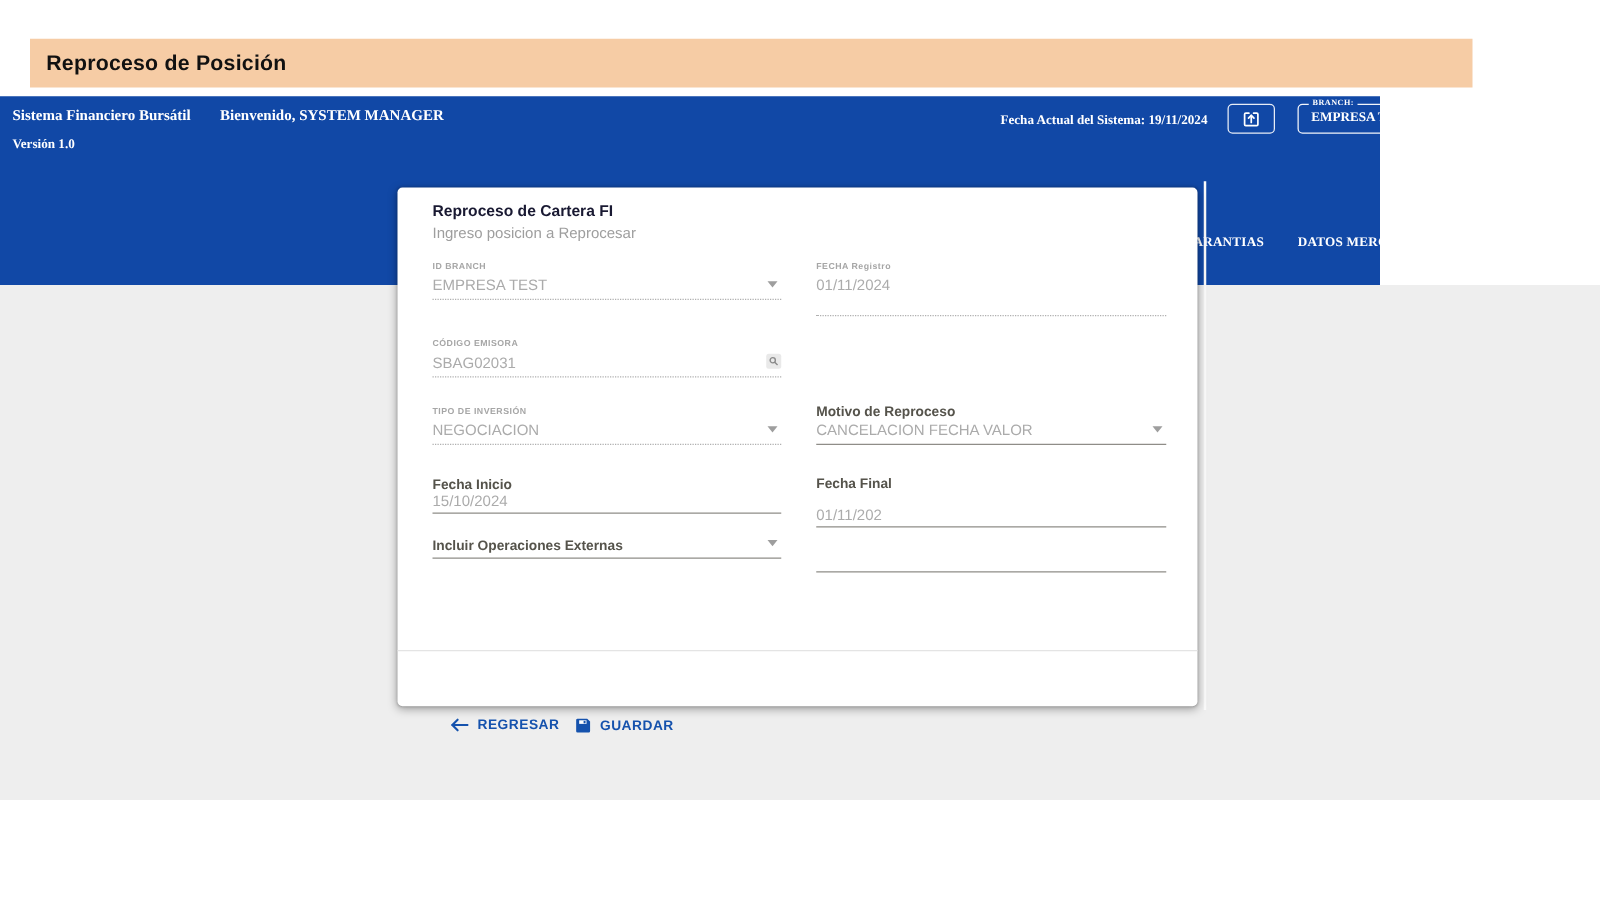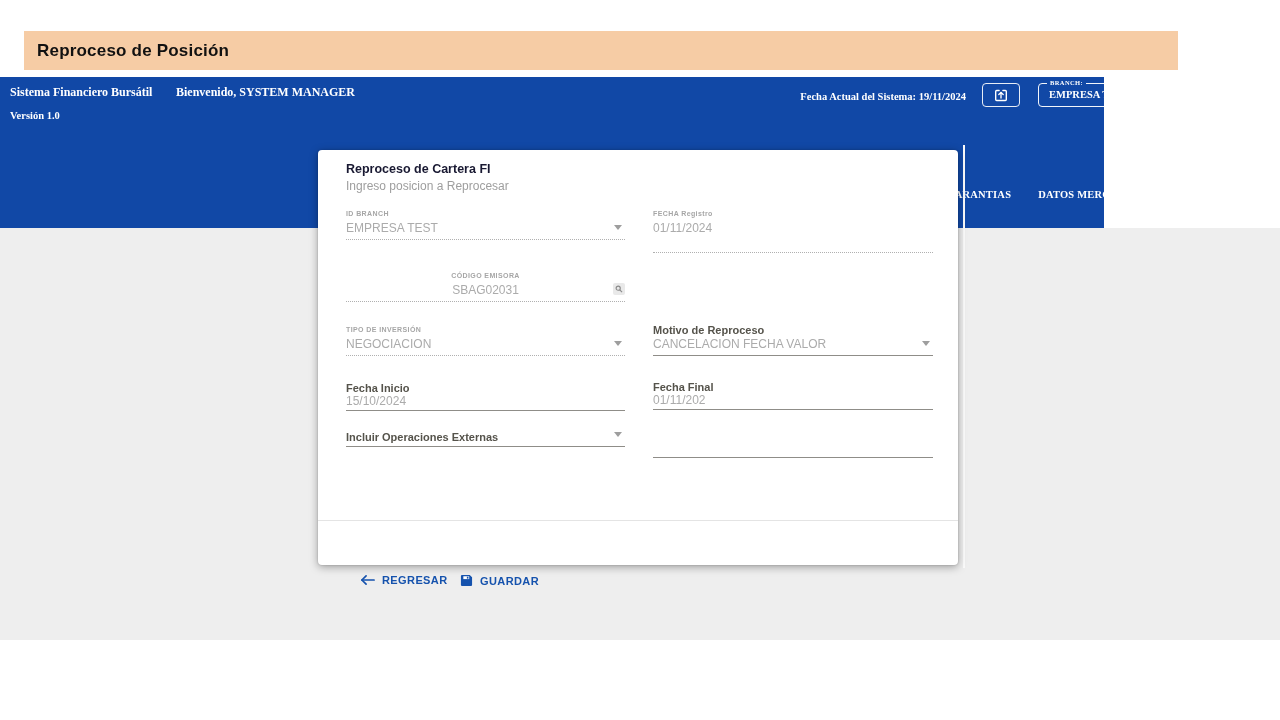--- a/index.html
+++ b/index.html
@@ -121,21 +121,21 @@
   <div class="field dotted" style="left:28px; top:59px; width:279px;">
     <div class="flabel-dis">ID BRANCH</div>
     <div class="fvalue">EMPRESA TEST</div>
     <span class="caret-g"></span>
   </div>
   <div class="field dotted" style="left:335px; top:59px; width:280px; padding-bottom:17px;">
     <div class="flabel-dis">FECHA Registro</div>
     <div class="fvalue">01/11/2024</div>
   </div>
 
-  <div class="field dotted" style="left:28px; top:121px; width:279px;text-align:center;">
+  <div class="field dotted" style="left:28px; top:121px; width:279px;">
     <div class="flabel-dis">CÓDIGO EMISORA</div>
     <div class="fvalue">SBAG02031</div>
     <span class="search-box">
       <svg width="8" height="8" viewBox="0 0 10 10" fill="none" stroke="#8a8a8a" stroke-width="1.4">
         <circle cx="4" cy="4" r="2.6"></circle>
           <path d="M6 6 L8.8 8.8"></path>
       </svg>
     </span>
   </div>
 
@@ -149,21 +149,21 @@
     <div class="fvalue">NEGOCIACION</div>
     <span class="caret-g"></span>
   </div>
 
   <div class="field solid" style="left:28px; top:232px; width:279px; padding-bottom:2px;">
     <div class="flabel-en">Fecha Inicio</div>
     <div class="fvalue" style="margin-top:0">15/10/2024</div>
   </div>
   <div class="field solid" style="left:335px; top:231px; width:280px; padding-bottom:2px;">
     <div class="flabel-en">Fecha Final</div>
-    <div class="fvalue" style="margin-top:0">01/11/202</div>
+    <div class="fvalue" style="margin-top:12px">01/11/202</div>
   </div>
 
   <div class="field solid" style="left:28px; top:281px; width:279px; padding-bottom:3px;">
     <div class="flabel-en">Incluir Operaciones Externas</div>
     <span class="caret-g"></span>
   </div>
   <div class="abs" style="left:335px; top:307px; width:280px; border-bottom:1px solid #8f8d88;"></div>
 
   <div class="abs divider"></div>
 

